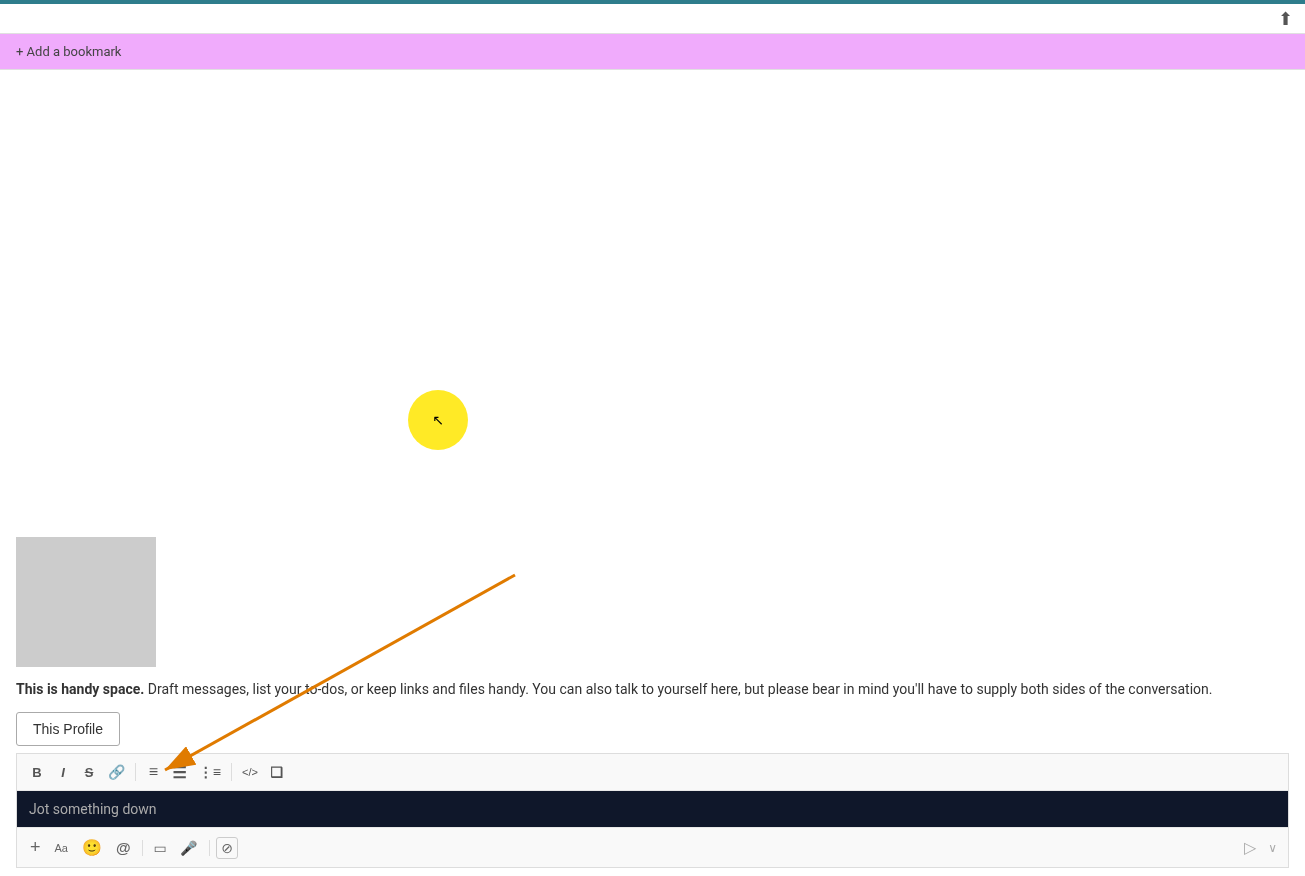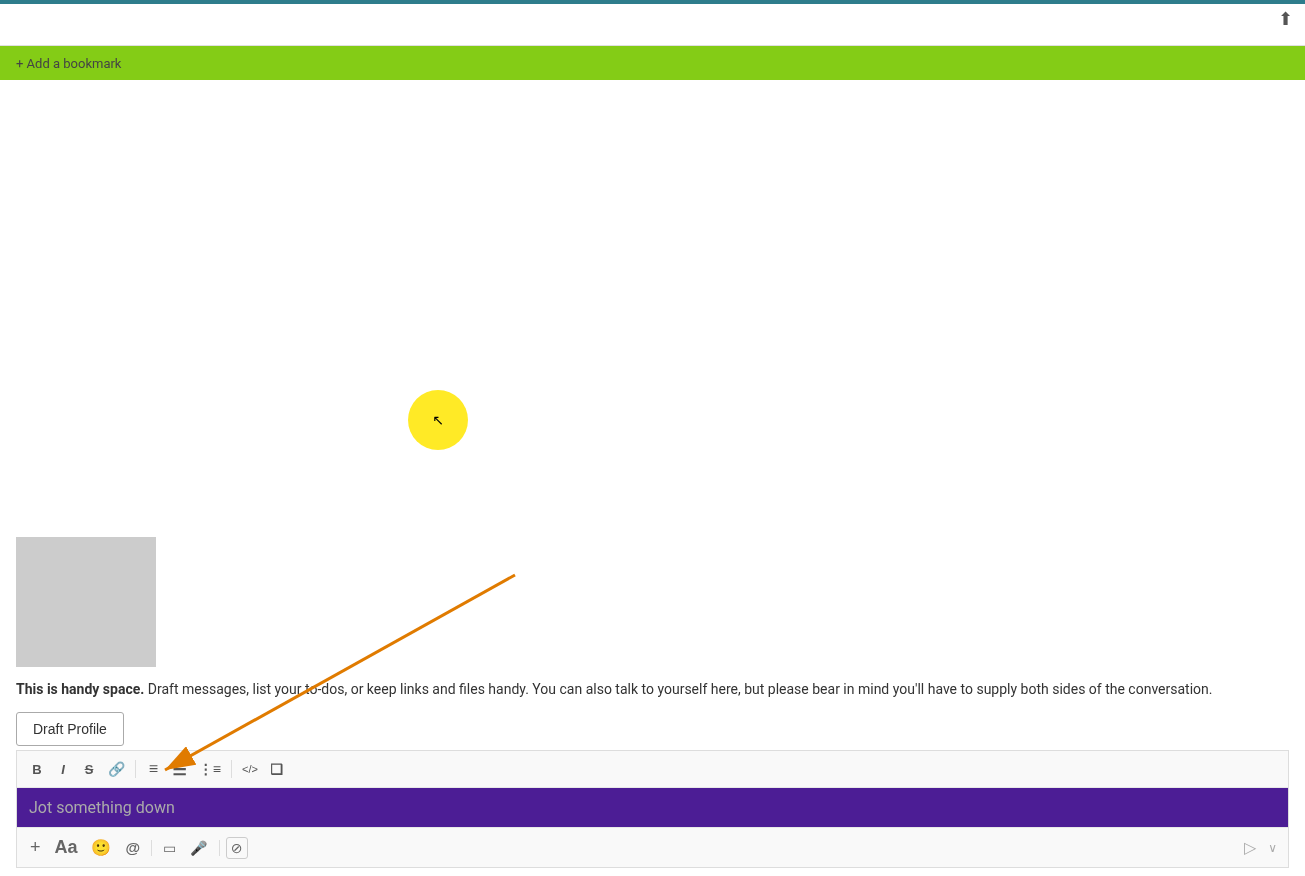--- a/index.html
+++ b/index.html
@@ -29,29 +29,29 @@
       top: 8px;
       right: 12px;
       font-size: 18px;
       color: #555;
       cursor: pointer;
     }
 
     
     .bookmark-bar {
       position: absolute;
-      top: 45px;
+      top: 33px;
       left: 0;
       right: 0;
       border-top: 1px solid #e0e0e0;
       border-bottom: 1px solid #e0e0e0;
       padding: 10px 16px;
       display: flex;
       align-items: center;
-      background: #84cc16;
+      background: #f0abfc;
     }
 
     .add-bookmark {
       font-size: 13px;
       color: #444;
       cursor: pointer;
       display: flex;
       align-items: center;
       gap: 4px;
     }
@@ -174,24 +174,24 @@
 
     .toolbar-separator {
       width: 1px;
       height: 18px;
       background: #ddd;
       margin: 0 3px;
     }
 
     .composer-input {
       padding: 10px 12px;
-      font-size: 16px;
+      font-size: 14px;
       color: #aaa;
       min-height: 36px;
-      background: #4c1d95;
+      background: #0f172a;
     }
 
     .composer-bottom {
       display: flex;
       align-items: center;
       padding: 6px 8px;
       border-top: 1px solid #e8e8e8;
       background: #f9f9f9;
     }
 
@@ -277,21 +277,21 @@
       </marker>
     </defs>
     <line x1="515" y1="495" x2="165" y2="690" stroke="#e07b00" stroke-width="3" marker-end="url(#arrowhead)"></line>
   </svg>
 
   <div class="profile-section">
     <div class="profile-image"></div>
     <p class="profile-text">
       <strong>This is handy space.</strong><span> Draft messages, list your to-dos, or keep links and files handy. You can also talk to yourself here, but please bear in mind you'll have to supply both sides of the conversation.</span>
     </p>
-    <button class="edit-profile-btn">Draft Profile</button>
+    <button class="edit-profile-btn">This Profile</button>
   </div>
 
   <div class="composer">
 
     <div class="composer-toolbar">
       <button class="toolbar-btn" style="font-weight:700;">B</button>
       <button class="toolbar-btn italic">I</button>
       <button class="toolbar-btn strike">S</button>
       <button class="toolbar-btn" style="font-size:14px;">🔗</button>
       <div class="toolbar-separator"></div>
@@ -303,21 +303,21 @@
       <button class="toolbar-btn" style="font-size:14px;">❑</button>
     </div>
 
     <div class="composer-input">
       <span>Jot something down</span>
     </div>
 
     <div class="composer-bottom">
       <div class="composer-bottom-left">
         <button class="composer-bottom-btn" style="font-size:18px;font-weight:300;">+</button>
-        <button class="composer-bottom-btn" style="font-size:18px;font-weight:700;">Aa</button>
+        <button class="composer-bottom-btn" style="font-size:11px;font-weight:400;">Aa</button>
         <button class="composer-bottom-btn" style="font-size:16px;">🙂</button>
         <button class="composer-bottom-btn" style="font-size:15px;font-weight:600;">@</button>
         <div class="composer-bottom-separator"></div>
         <button class="composer-bottom-btn" style="font-size:14px;">▭</button>
         <button class="composer-bottom-btn" style="font-size:14px;">🎤</button>
         <div class="composer-bottom-separator"></div>
         <button class="composer-bottom-btn" style="font-size:14px; border: 1px solid #ccc; padding: 2px 4px; border-radius: 3px;">⊘</button>
       </div>
       <div class="composer-bottom-right">
         <button class="send-btn">▷</button>

